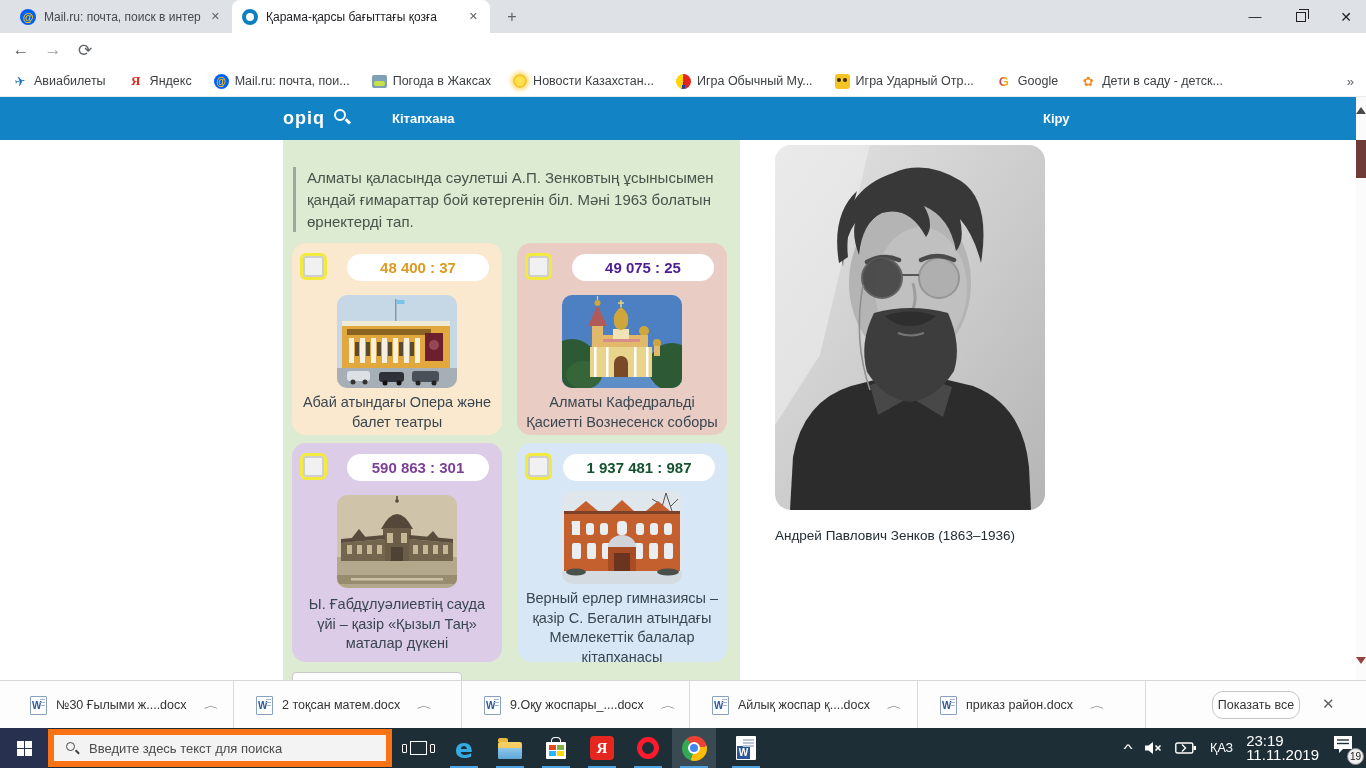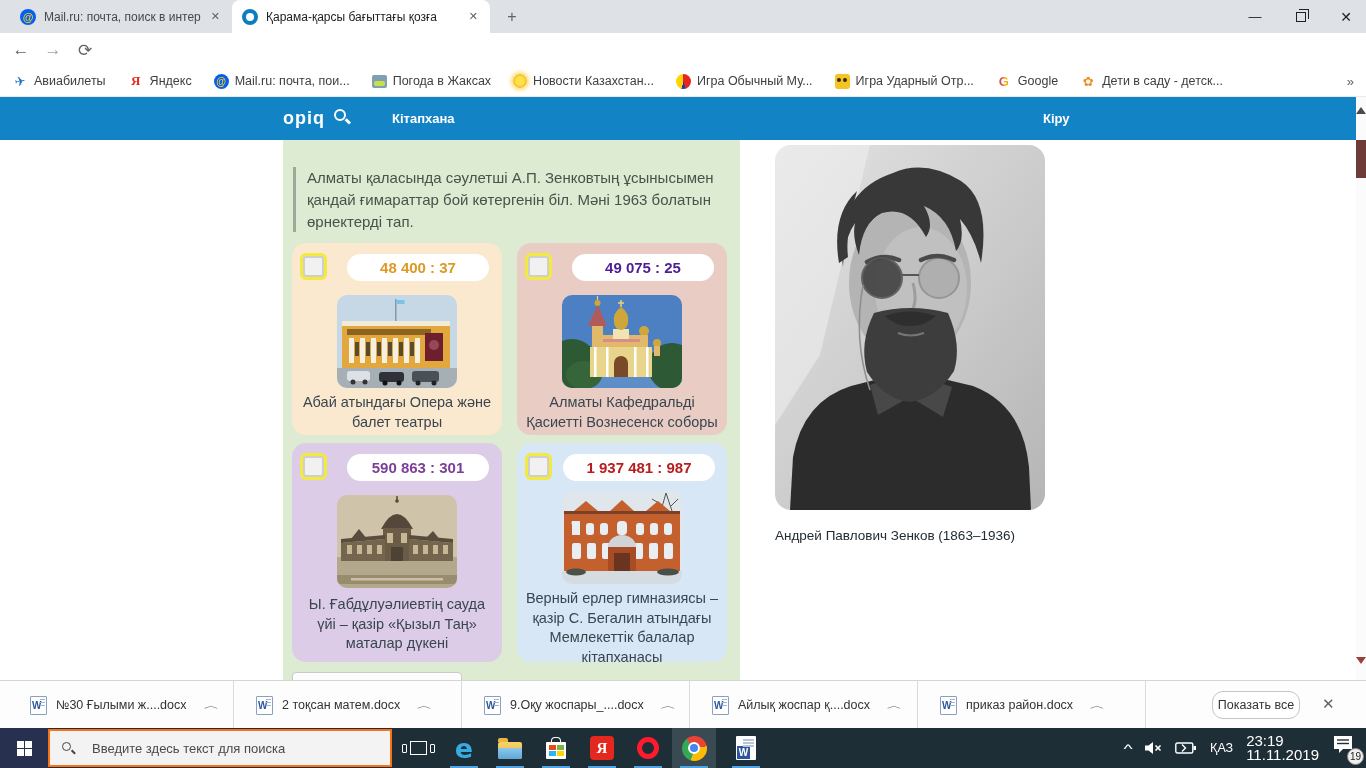--- a/index.html
+++ b/index.html
@@ -74,21 +74,21 @@
   .instruction { position:absolute; left:10px; top:27px; width:438px; border-left:3px solid #9aab9c; padding-left:11px; font-size:15px; line-height:1.45; color:#46544b; }
 
   .card { position:absolute; width:210px; border-radius:14px; }
   .card1 { left:9px;  top:103px; height:192px; background:#fbe9cf; }
   .card2 { left:234px; top:103px; height:192px; background:#e9cdc5; }
   .card3 { left:9px;  top:303px; height:219px; background:#ddcce7; }
   .card4 { left:234px; top:303px; height:219px; background:#d7e7f5; }
   .chk { position:absolute; left:11px; top:13px; width:21px; height:21px; background:#f1f1f1; border:2px solid #cfcfcf; border-radius:3px; box-shadow:0 0 0 3px #f3ea3f; }
   .pill { position:absolute; left:55px; top:11px; width:142px; height:27px; background:#fff; border-radius:14px; display:flex; align-items:center; justify-content:center; font-size:15px; font-weight:bold; }
   .card4 .pill { left:46px; width:152px; }
-  .pill.orange { color:#dd9a22; } .pill.red { color:#4c1d95; } .pill.purple { color:#7c3f97; } .pill.blue { color:#b91c1c; }
+  .pill.orange { color:#dd9a22; } .pill.red { color:#4c1d95; } .pill.purple { color:#7c3f97; } .pill.blue { color:#14532d; }
   .card-img { position:absolute; left:50%; transform:translateX(-50%); top:52px; width:120px; height:93px; border-radius:10px; overflow:hidden; }
   .card4 .card-img { top:48px; }
   .card-cap { position:absolute; left:8px; right:8px; text-align:center; font-size:14.5px; line-height:1.35; color:#394650; }
   .card1 .card-cap, .card2 .card-cap { top:150px; }
   .card3 .card-cap { top:152px; }
   .card4 .card-cap { top:146px; }
   .partial-box { position:absolute; left:9px; top:532px; width:170px; height:10px; background:#fdfdfd; border:1px solid #c9c9c9; border-radius:4px 4px 0 0; }
 
   .portrait { position:absolute; left:775px; top:5px; width:270px; height:365px; border-radius:16px; overflow:hidden; }
   .fig-caption { position:absolute; left:775px; top:388px; font-size:13.5px; color:#222c33; }
@@ -103,21 +103,21 @@
   .word-ic::before { content:'W'; position:absolute; left:1px; top:3px; font-size:10px; font-weight:bold; color:#2b579a; }
   .word-ic::after { content:''; position:absolute; right:1px; top:2px; width:5px; height:1.5px; background:#9fb4d0; box-shadow:0 3px 0 #9fb4d0, 0 6px 0 #9fb4d0; }
   .show-all { position:absolute; left:1212px; top:10px; width:88px; height:28px; border:1px solid #c6c6c6; border-radius:11px; background:#fff; font-size:12.5px; color:#333; display:flex; align-items:center; justify-content:center; }
   .dl-close { position:absolute; left:1322px; top:14px; font-size:15px; color:#5f6368; }
 
   
   .taskbar { position:absolute; left:0; top:728px; width:1366px; height:40px; background:#1d2e36; }
   .start { position:absolute; left:0; top:0; width:48px; height:40px; background:#27314f; display:flex; align-items:center; justify-content:center; }
   .winlogo { width:15px; height:15px; display:grid; grid-template-columns:7px 7px; grid-template-rows:7px 7px; gap:1px; }
   .winlogo span { background:#fff; }
-  .tb-search { position:absolute; left:48px; top:1px; width:344px; height:38px; background:#f3f3f3; border:2px solid #f97316; display:flex; align-items:center; gap:17px; padding-left:12px; }
+  .tb-search { position:absolute; left:48px; top:1px; width:344px; height:38px; background:#f3f3f3; border:6px solid #f97316; display:flex; align-items:center; gap:10px; padding-left:12px; }
   .tb-search .glass { width:13px; height:13px; position:relative; }
   .tb-search .glass i { position:absolute; width:9px; height:9px; border:1.6px solid #444; border-radius:50%; display:block; }
   .tb-search .glass b { position:absolute; left:9px; top:9px; width:5px; height:1.6px; background:#444; transform:rotate(45deg); }
   .tb-search span { font-size:13px; color:#4a4a4a; }
   .tb-ic { position:absolute; top:0; width:44px; height:40px; display:flex; align-items:center; justify-content:center; }
   .tb-ic.open::after { content:''; position:absolute; left:8px; right:8px; bottom:0; height:2.5px; background:#4fa3e3; }
   .tb-ic.chrome-active { background:#3a4a52; }
   .taskview { width:17px; height:14px; border:1.6px solid #fff; position:relative; }
   .taskview::before, .taskview::after { content:''; position:absolute; top:2px; width:3px; height:7px; border:1.6px solid #fff; border-radius:1px; }
   .taskview::before { left:-9px; } .taskview::after { right:-9px; }

